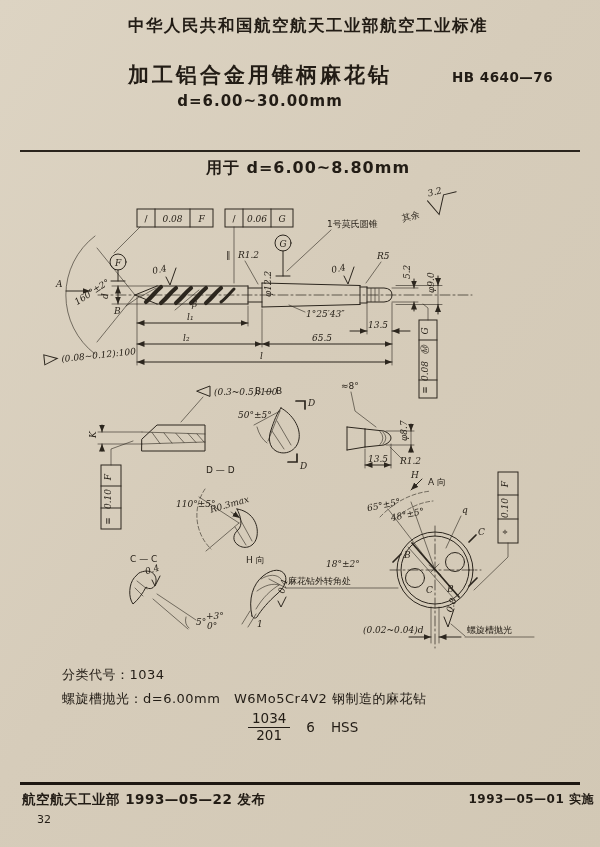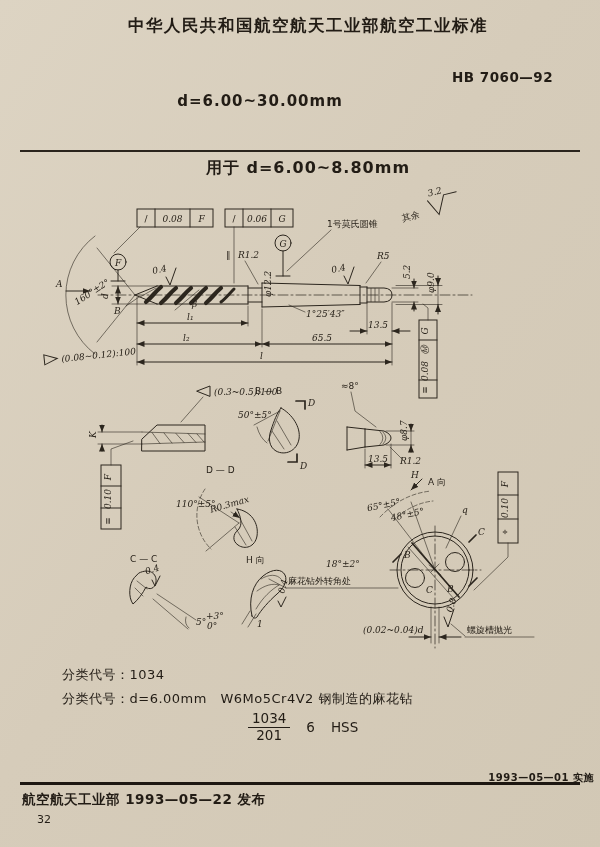--- a/index.html
+++ b/index.html
@@ -13,39 +13,40 @@
   .sub{left:70px;width:380px;top:92px;text-align:center;font-size:15px;font-weight:700;letter-spacing:1px;}
   .rule{left:20px;width:560px;top:150px;height:2px;background:#2a241d;}
   .section{left:0;right:0;top:158px;text-align:center;font-size:16px;font-weight:700;letter-spacing:1px;}
   .note1{left:62px;top:666px;font-size:13px;letter-spacing:.5px;}
   .note2{left:62px;top:690px;font-size:13px;letter-spacing:.5px;}
   .desig{left:248px;top:711px;font-size:13.5px;display:flex;align-items:center;gap:16px;}
   .frac{display:inline-flex;flex-direction:column;align-items:center;line-height:1.15;}
   .frac .num{border-bottom:1.5px solid #221c15;padding:0 4px;}
   .footrule{left:20px;width:560px;top:782px;height:3px;background:#1d1711;}
   .foot-l{left:22px;top:791px;font-size:13.5px;font-weight:700;letter-spacing:.5px;}
-  .foot-r{right:22px;top:771px;font-size:10px;font-weight:700;letter-spacing:.5px;}
+  .foot-r{right:22px;top:791px;font-size:12px;font-weight:700;letter-spacing:.5px;}
   .pagenum{left:37px;top:813px;font-size:11px;}
   svg path,svg line,svg rect,svg circle,svg polyline{stroke:#2c261e;fill:none;stroke-width:1;stroke-linecap:round;}
   svg .s0{stroke-width:.6;}
   svg .s2{stroke-width:1.7;}
   svg .fl{stroke-width:4.2;}
   svg .fl2{stroke-width:3;}
   svg .dsh{stroke-dasharray:4 2.5;stroke-width:.6;}
   svg .cl{stroke-dasharray:10 3 2 3;stroke-width:.7;}
   svg text{fill:#241e16;stroke:none;font-size:9px;font-family:"DejaVu Serif",serif;font-style:italic;}
   svg text.cn{font-family:"DejaVu Sans",sans-serif;font-style:normal;}
 </style>
 </head>
 <body>
 
 <div class="sheet">
 
   <div class="abs hdr">中华人民共和国航空航天工业部航空工业标准</div>
-  <div class="abs hb">HB 7060—92</div>
+  <div class="abs title">加工铝合金用锥柄麻花钻</div>
+  <div class="abs hb">HB 4640—76</div>
   <div class="abs sub">d=6.00~30.00mm</div>
   <div class="abs rule"></div>
   <div class="abs section">用于 d=6.00~8.80mm</div>
 
   <svg class="abs" style="left:0;top:185px" width="600" height="478" viewBox="0 185 600 478">
     <defs>
       <marker id="ar" markerUnits="userSpaceOnUse" markerWidth="8" markerHeight="7" refX="7.5" refY="3" orient="auto-start-reverse">
         <path d="M0,0 L7.5,3 L0,6 Z" style="fill:#2c261e;stroke:none"></path>
       </marker>
     </defs>
@@ -322,21 +323,21 @@
     </g>
     <g>
       <path d="M444,617 L448,627 L454,609"></path>
       <text x="452" y="613" font-size="7" transform="rotate(-72 452 613)">0.8</text>
       <text class="cn" x="467" y="633" font-size="10">螺旋槽抛光</text>
       <path class="s0" d="M465,637 H534 M465,636 L451,624"></path>
     </g>
   </svg>
 
   <div class="abs note1">分类代号：1034</div>
-  <div class="abs note2">分类代号：d=6.00mm　W6Mo5Cr4V2 钢制造的麻花钻</div>
+  <div class="abs note2">螺旋槽抛光：d=6.00mm　W6Mo5Cr4V2 钢制造的麻花钻</div>
   <div class="abs desig">
     <span class="frac">
       <span class="num">1034</span>
       <span class="den">201</span>
     </span>
     <span>6</span>
     <span>HSS</span>
   </div>
 
   <div class="abs footrule"></div>

